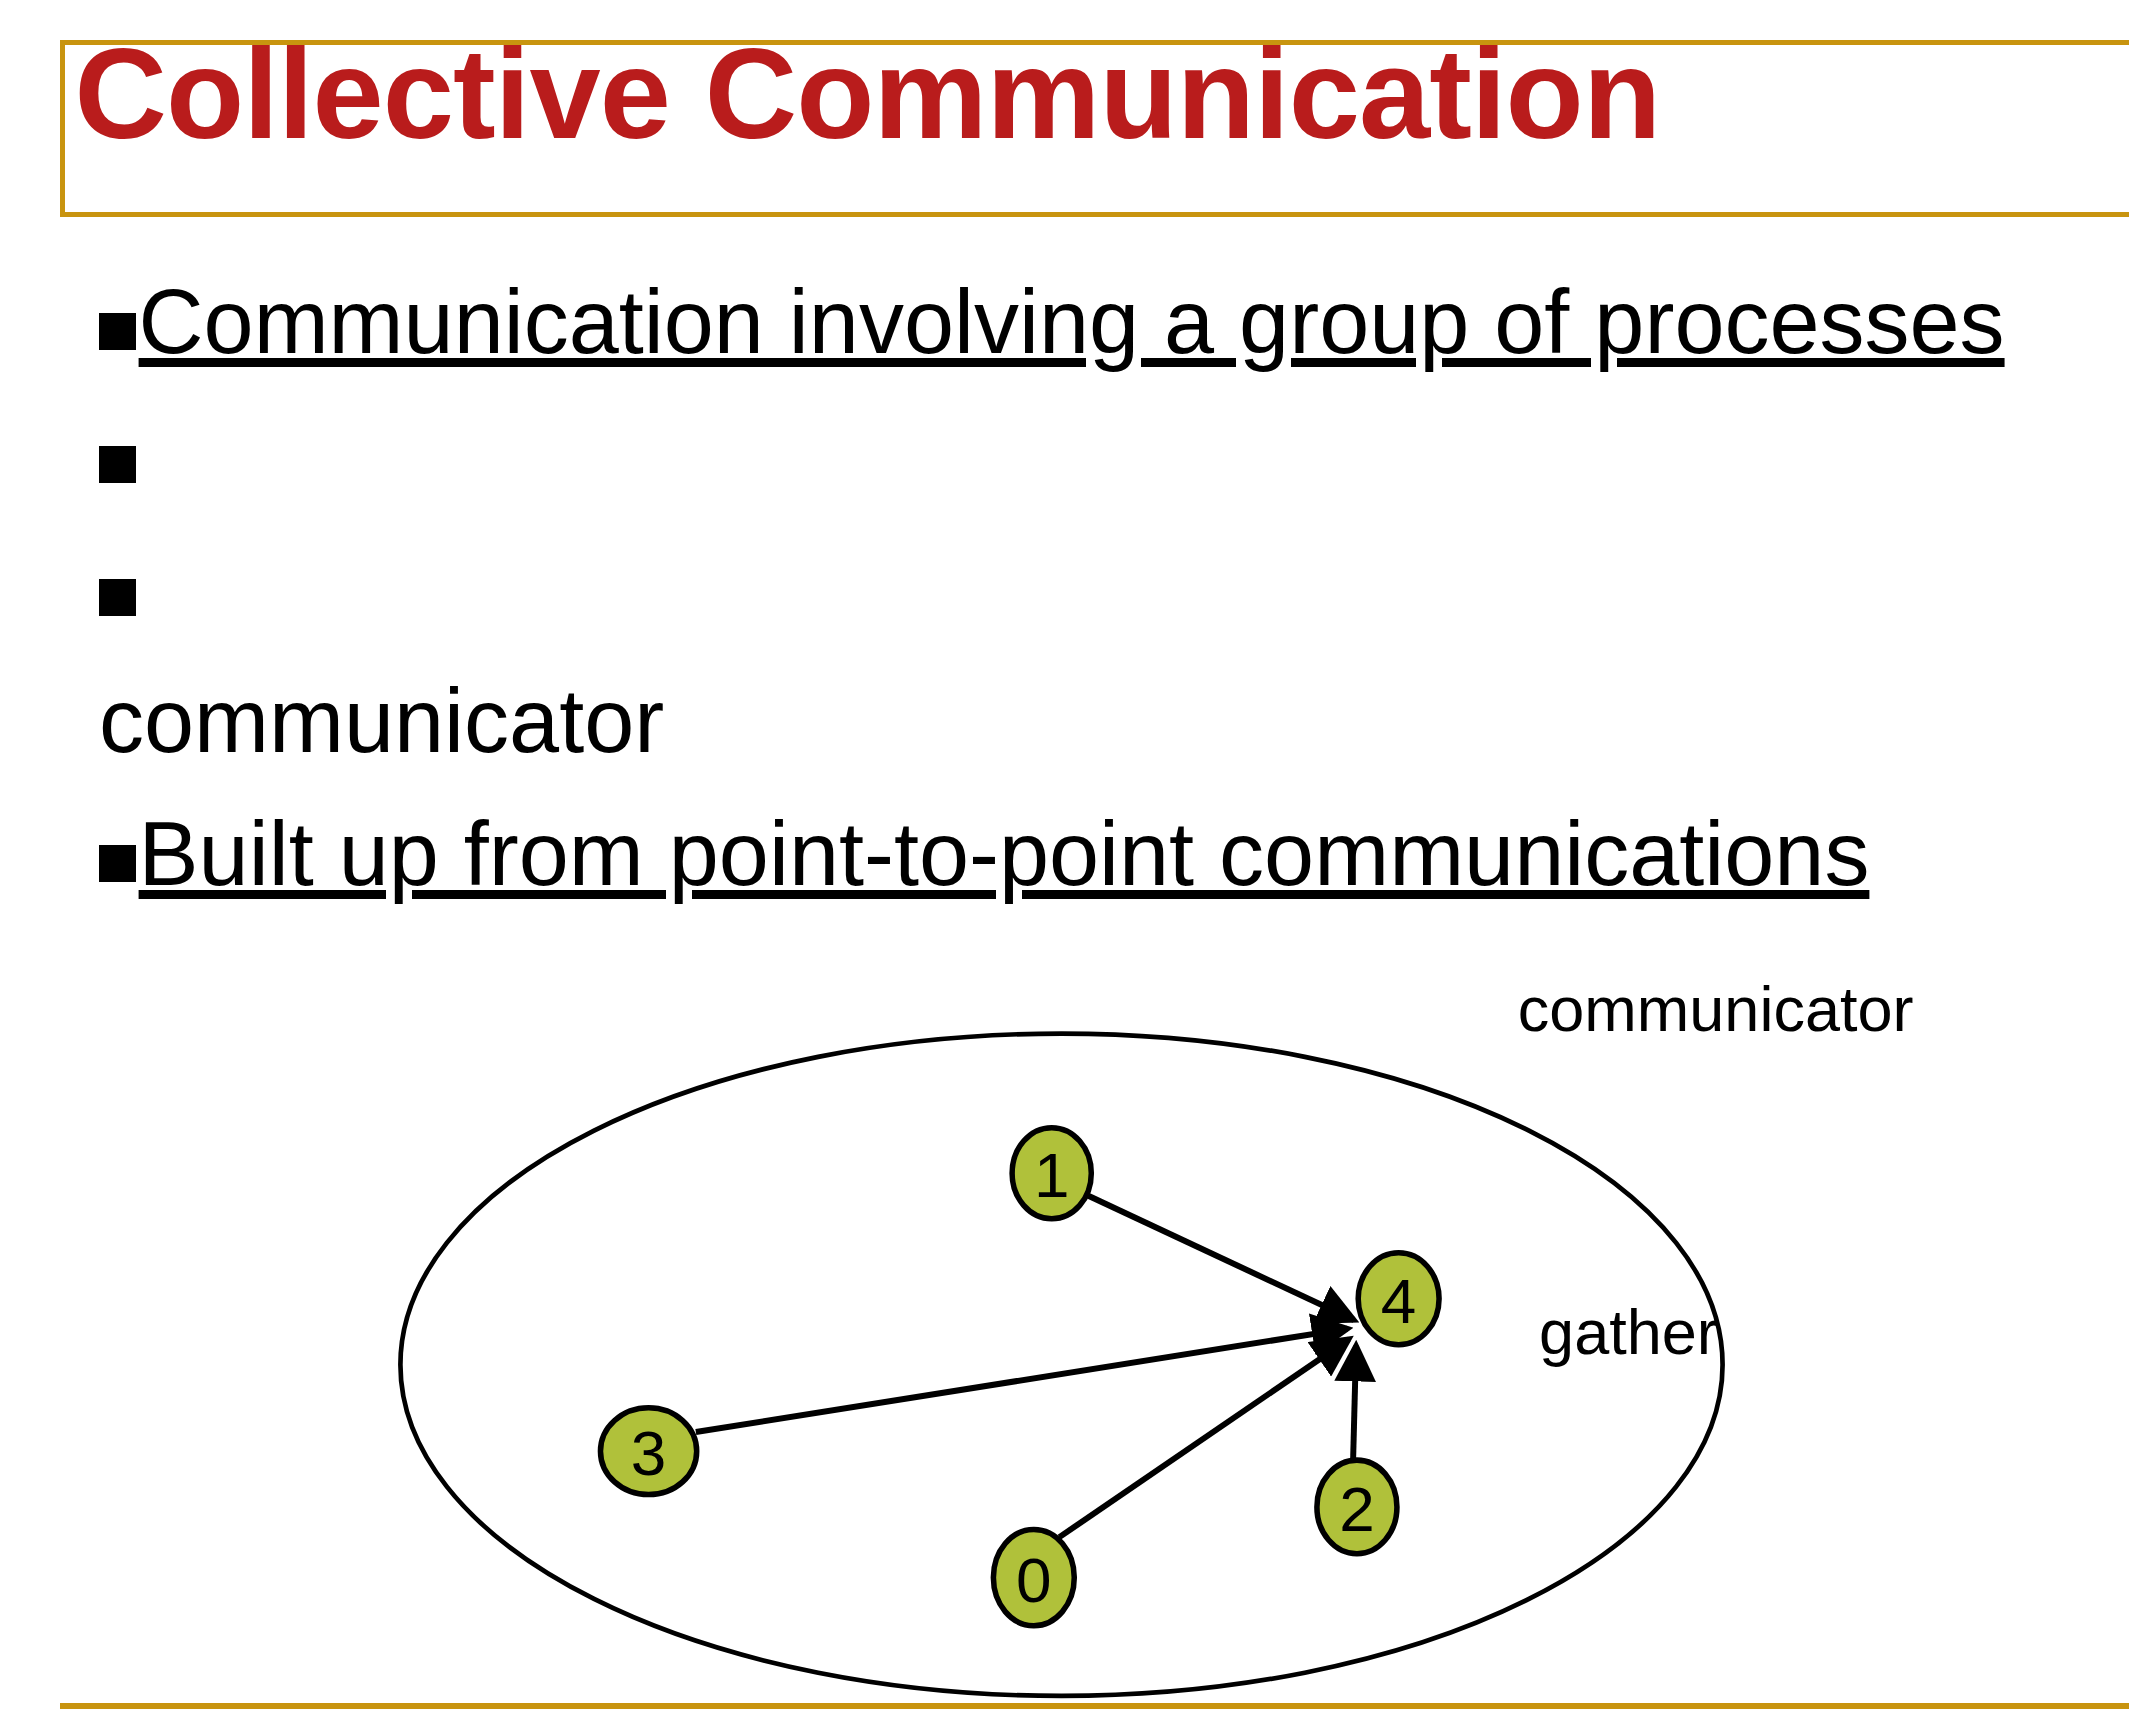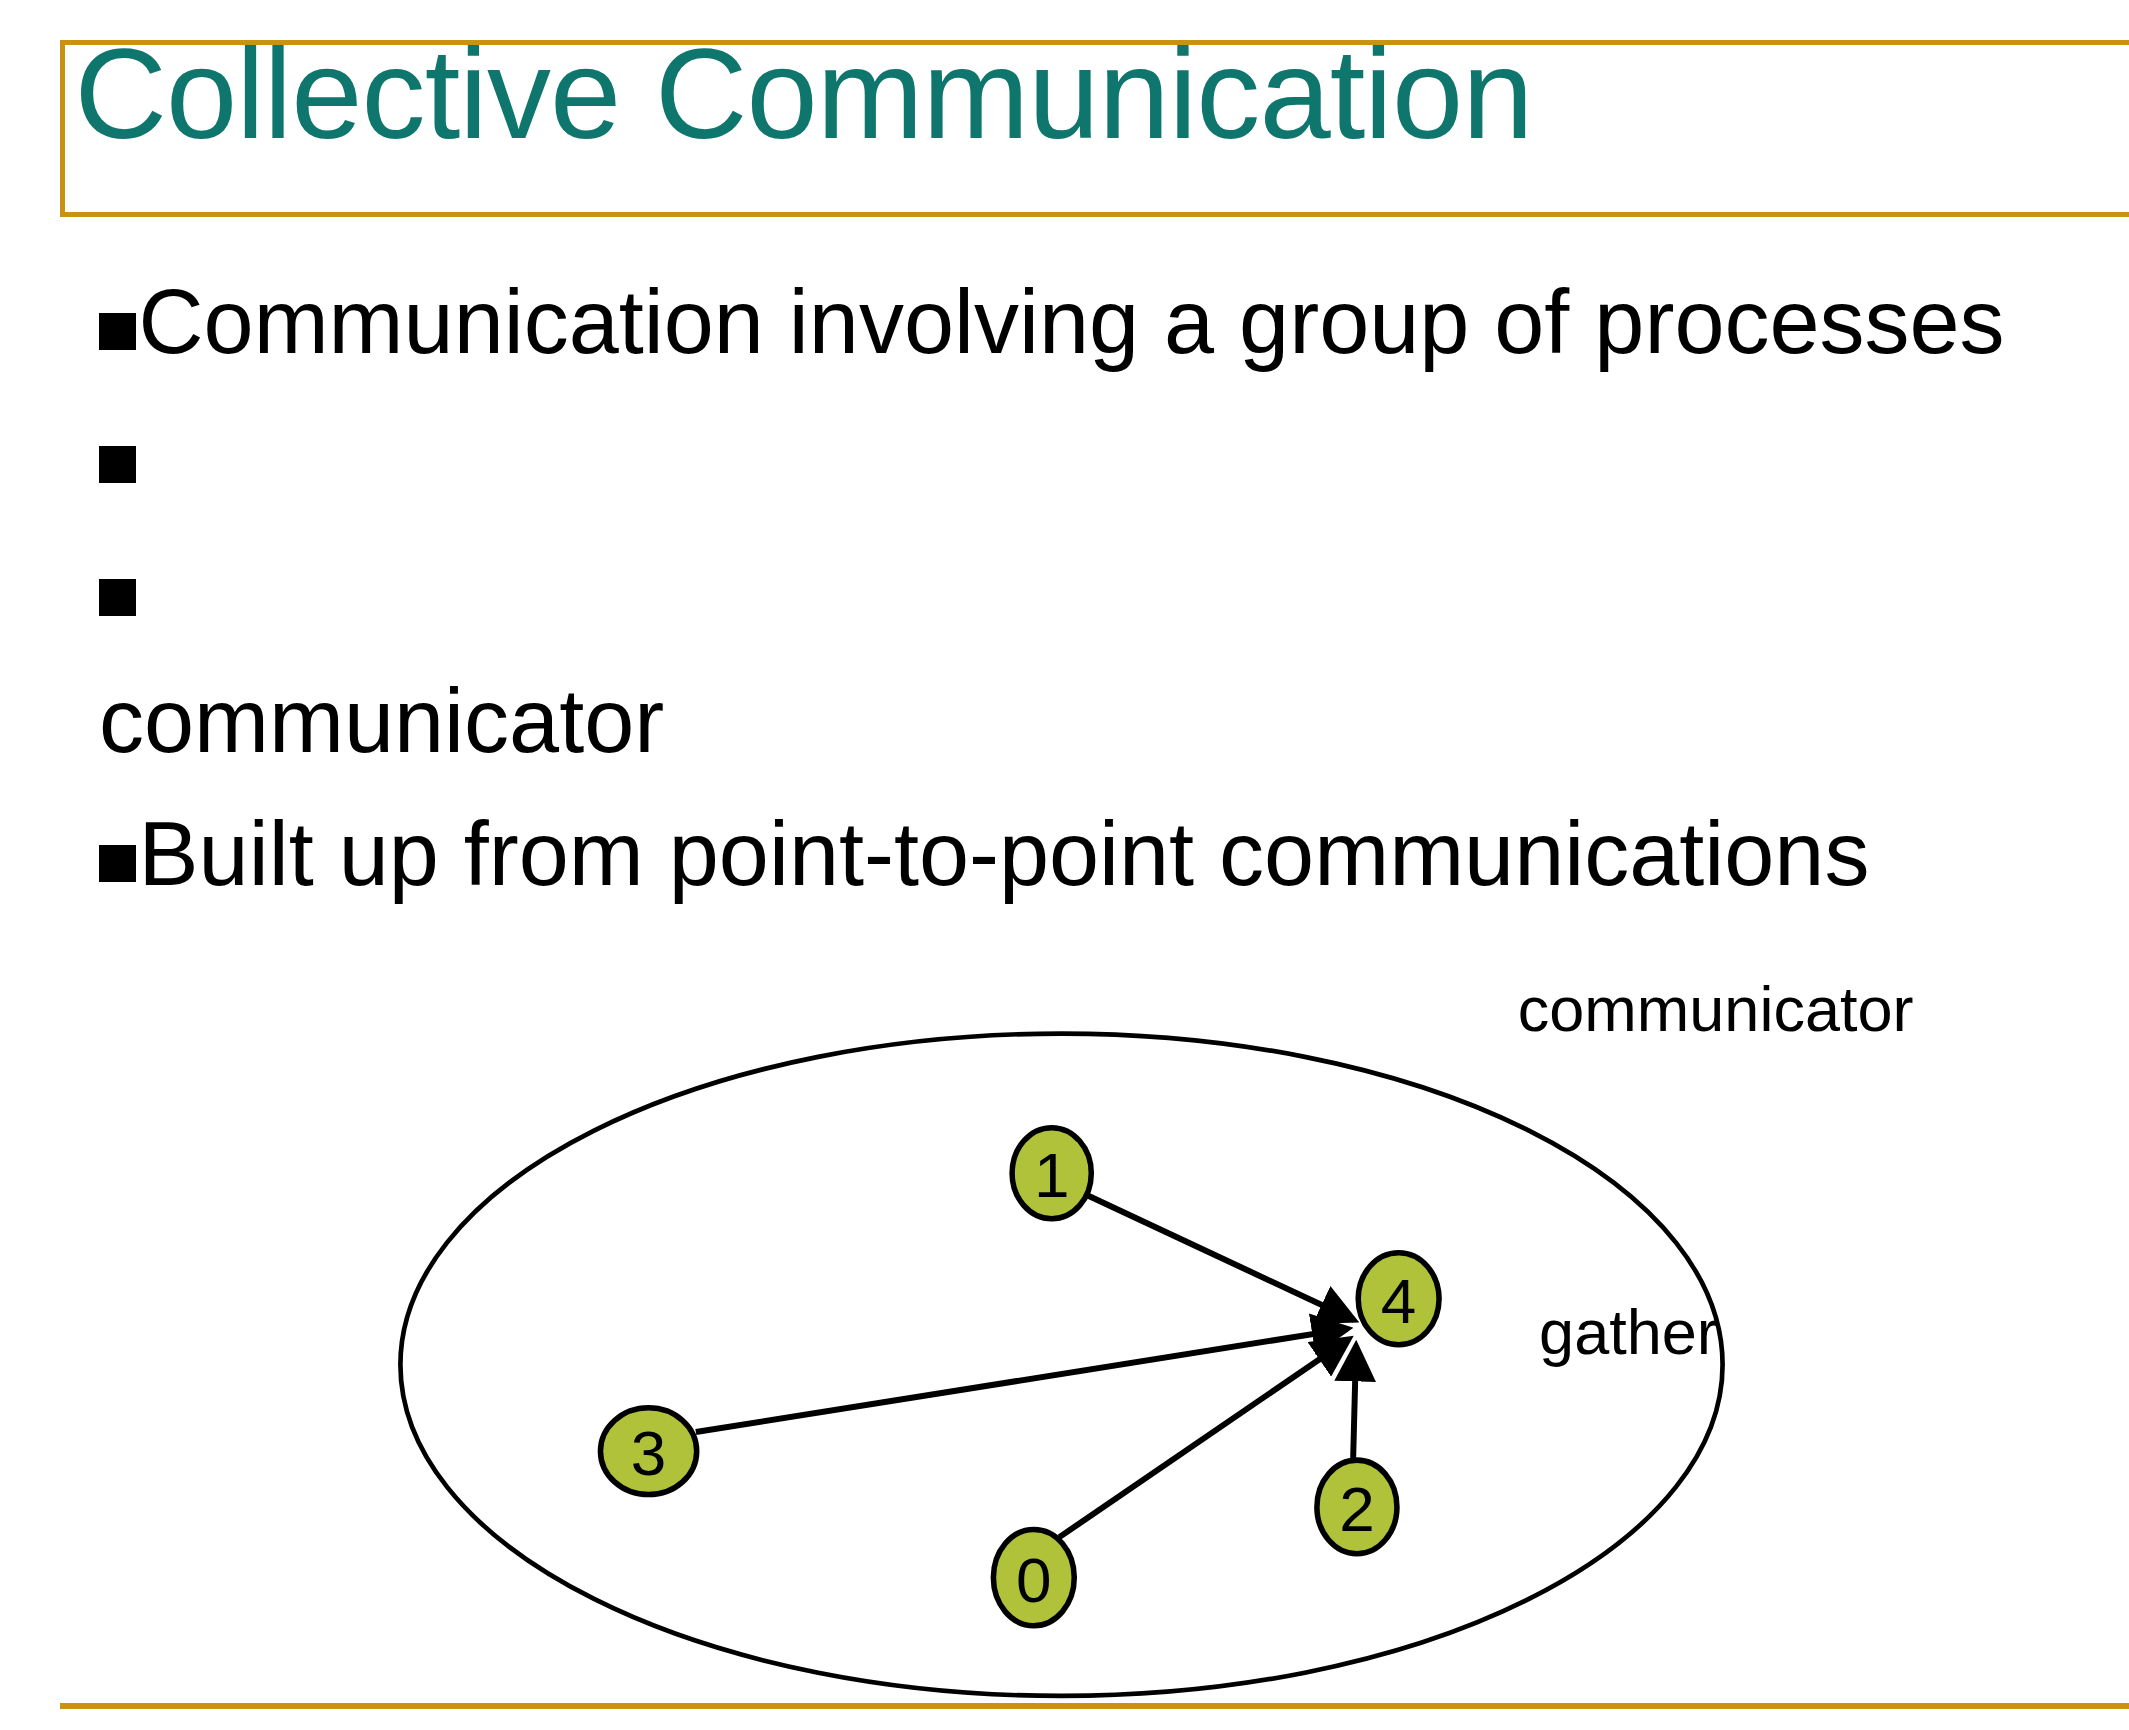--- a/index.html
+++ b/index.html
@@ -38,22 +38,22 @@
     background: #ffffff;
   }
   #title-text {
     position: absolute;
     left: 9.4px;
     top: -15.3px;
     font-size: 128px;
     line-height: 1;
     letter-spacing: -0.9px;
     white-space: nowrap;
-    font-weight: 400;
-    color: #0f766e;
+    font-weight: 700;
+    color: #b91c1c;
   }
 
   
   #bullets {
     position: absolute;
     left: 99px;
     top: 256px;
     width: 2257px;
   }
   .bullet-line {
@@ -66,20 +66,21 @@
   .bullet-marker {
     display: inline-block;
     width: 37px;
     height: 37px;
     background: #000000;
     vertical-align: 2.6px;
     margin-right: 2.6px;
   }
   .bullet-text {
     display: inline;
+    text-decoration: underline;
   }
   .bullet-cont {
     display: block;
     white-space: nowrap;
     font-size: 90px;
     line-height: 133px;
     margin-left: 0px;
   }
 
   

